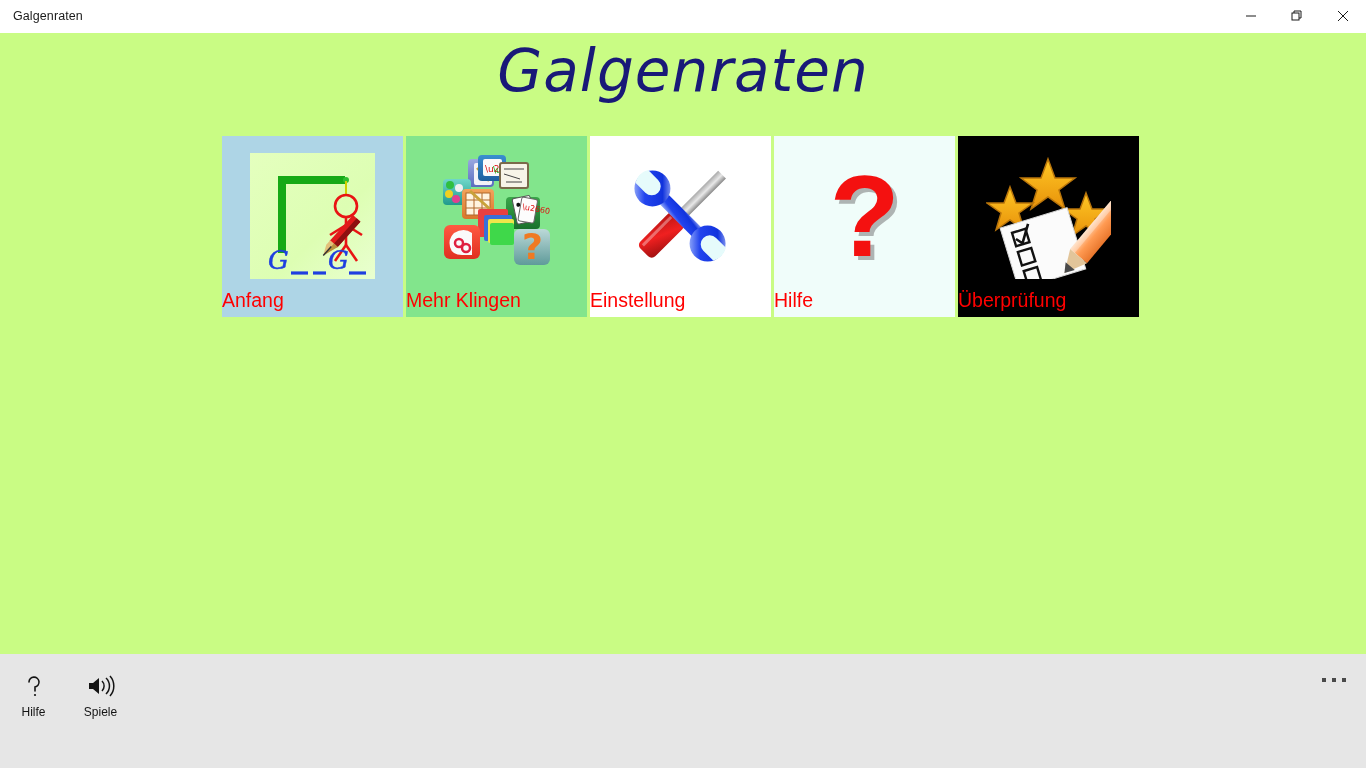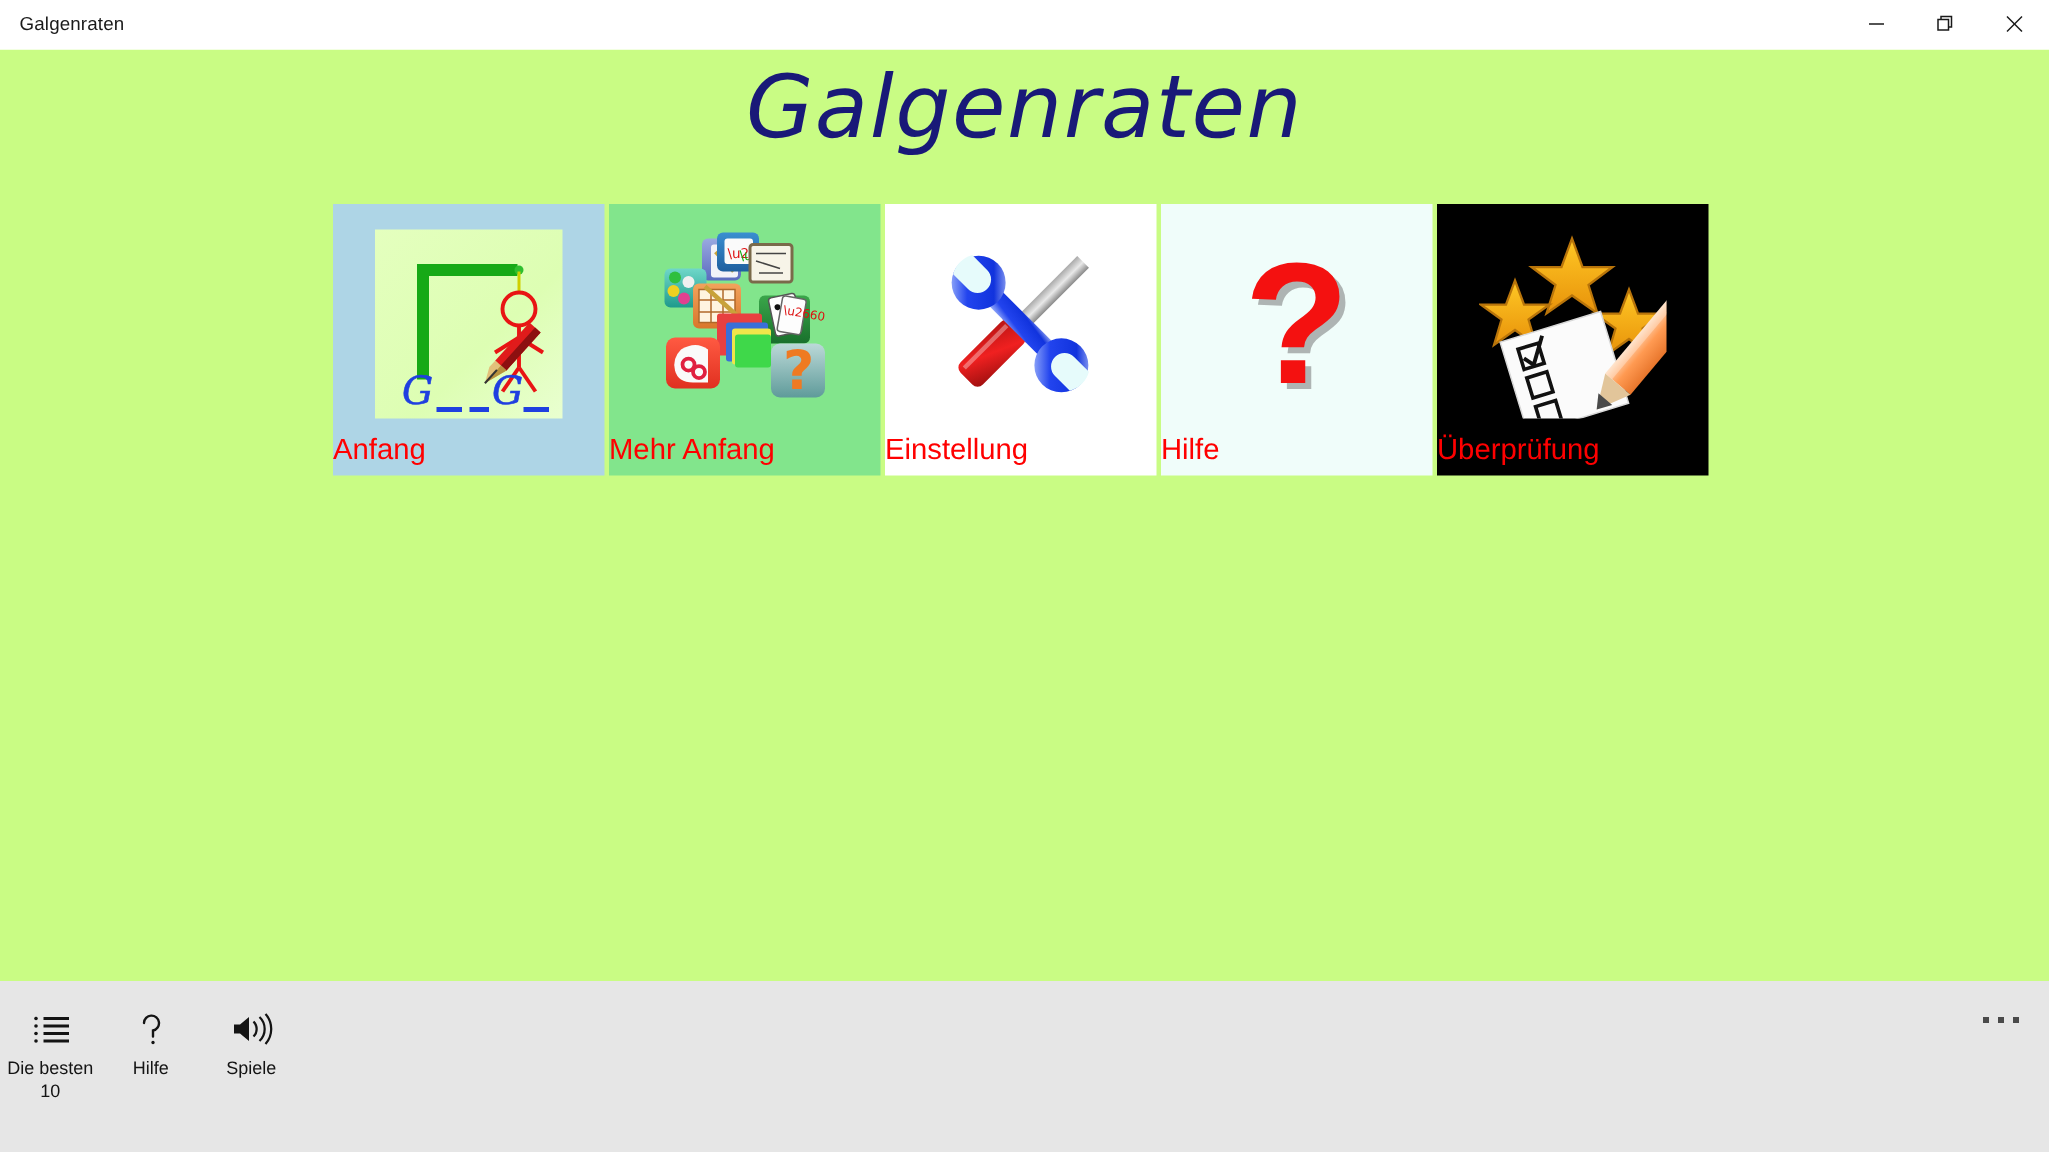--- a/index.html
+++ b/index.html
@@ -341,21 +341,21 @@
             <rect x="10" y="72" width="36" height="34" rx="6" fill="url(#g6)"></rect>
             <path d="M20 80 q-6 6 -4 14 q2 8 12 8 l10 0 l0 -22 q-8 -6 -18 0 z" fill="#fafafa"></path>
             <circle cx="25" cy="90" r="4" fill="none" stroke="#e02040" stroke-width="2.5"></circle>
             <circle cx="32" cy="95" r="4" fill="none" stroke="#e02040" stroke-width="2.5"></circle>
 
             <rect x="80" y="76" width="36" height="36" rx="6" fill="url(#g7)"></rect>
             <text x="88" y="106" font-size="36" font-weight="bold" fill="#ef7a22" font-family="DejaVu Sans, sans-serif">?</text>
           </g>
         </svg>
       </div>
-      <div class="tile-label">Mehr Anfang</div>
+      <div class="tile-label">Mehr Klingen</div>
     </div>
 
     <div class="tile" style="background:#ffffff">
       <div class="tile-art">
         <svg width="125" height="126" viewBox="0 0 125 126" style="position:absolute;left:0;top:0">
           <defs>
             <linearGradient id="wr" x1="0" y1="0" x2="1" y2="1">
               <stop offset="0%" stop-color="#cfe0ff"></stop>
               <stop offset="35%" stop-color="#2244ee"></stop>
               <stop offset="70%" stop-color="#1133dd"></stop>
@@ -438,35 +438,20 @@
         </svg>
       </div>
       <div class="tile-label">Überprüfung</div>
     </div>
 
   </div>
 
   <div class="toolbar">
     <div class="toolbar-items">
 
-      <div class="tb-item">
-        <div class="tb-icon">
-          <svg width="26" height="22" viewBox="0 0 26 22">
-            <circle cx="3" cy="4" r="1.2" fill="#141414"></circle>
-            <circle cx="3" cy="9" r="1.2" fill="#141414"></circle>
-            <circle cx="3" cy="14" r="1.2" fill="#141414"></circle>
-            <circle cx="3" cy="19" r="1.2" fill="#141414"></circle>
-            <rect x="8" y="3" width="17" height="2" fill="#141414"></rect>
-            <rect x="8" y="8" width="17" height="2" fill="#141414"></rect>
-            <rect x="8" y="13" width="17" height="2" fill="#141414"></rect>
-            <rect x="8" y="18" width="17" height="2" fill="#141414"></rect>
-          </svg>
-        </div>
-        <div class="tb-label">Die besten 10</div>
-      </div>
 
 
       <div class="tb-item">
         <div class="tb-icon">
           <svg width="20" height="24" viewBox="0 0 20 24">
             <path d="M5 8 a5 5 0 1 1 6 5 l0 4" fill="none" stroke="#141414" stroke-width="1.6" stroke-linecap="round"></path>
             <circle cx="11" cy="21" r="1.1" fill="#141414"></circle>
           </svg>
         </div>
         <div class="tb-label">Hilfe</div>

